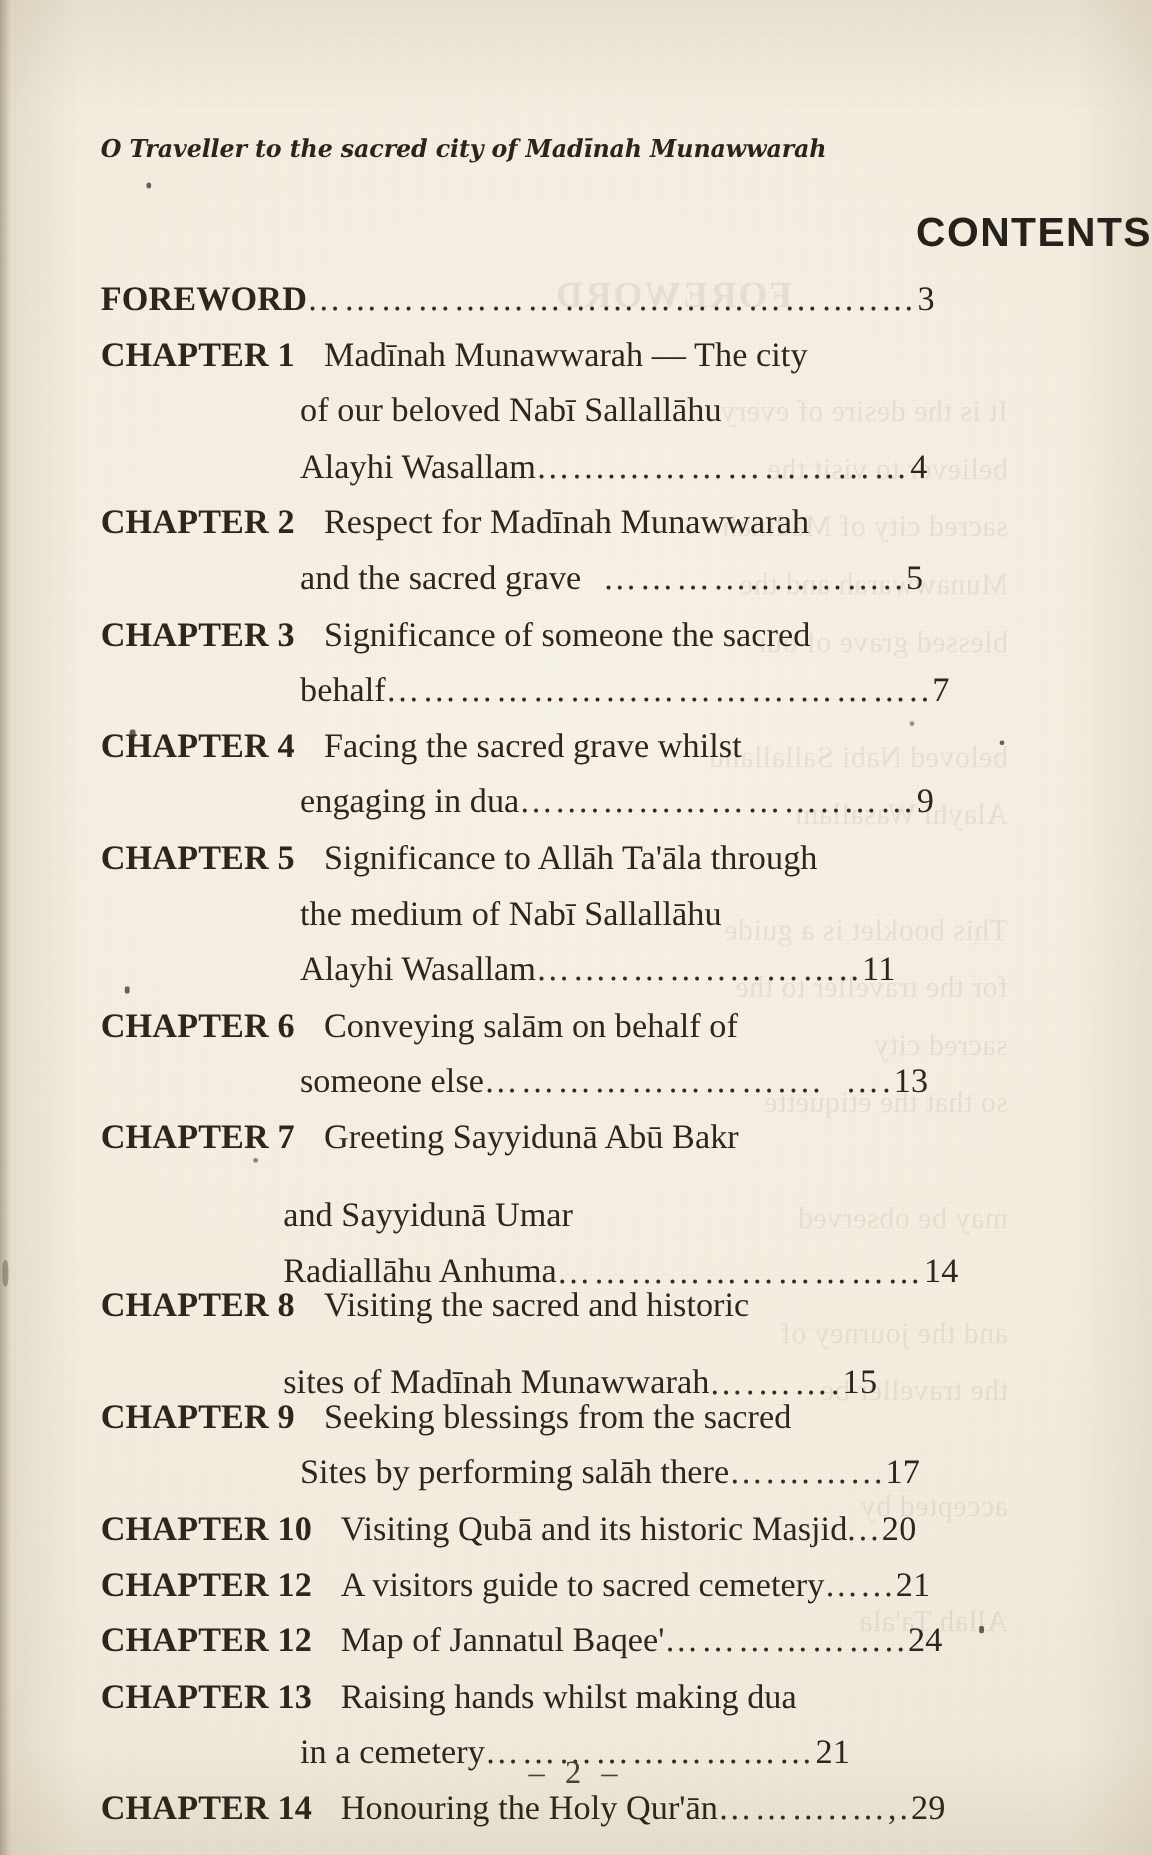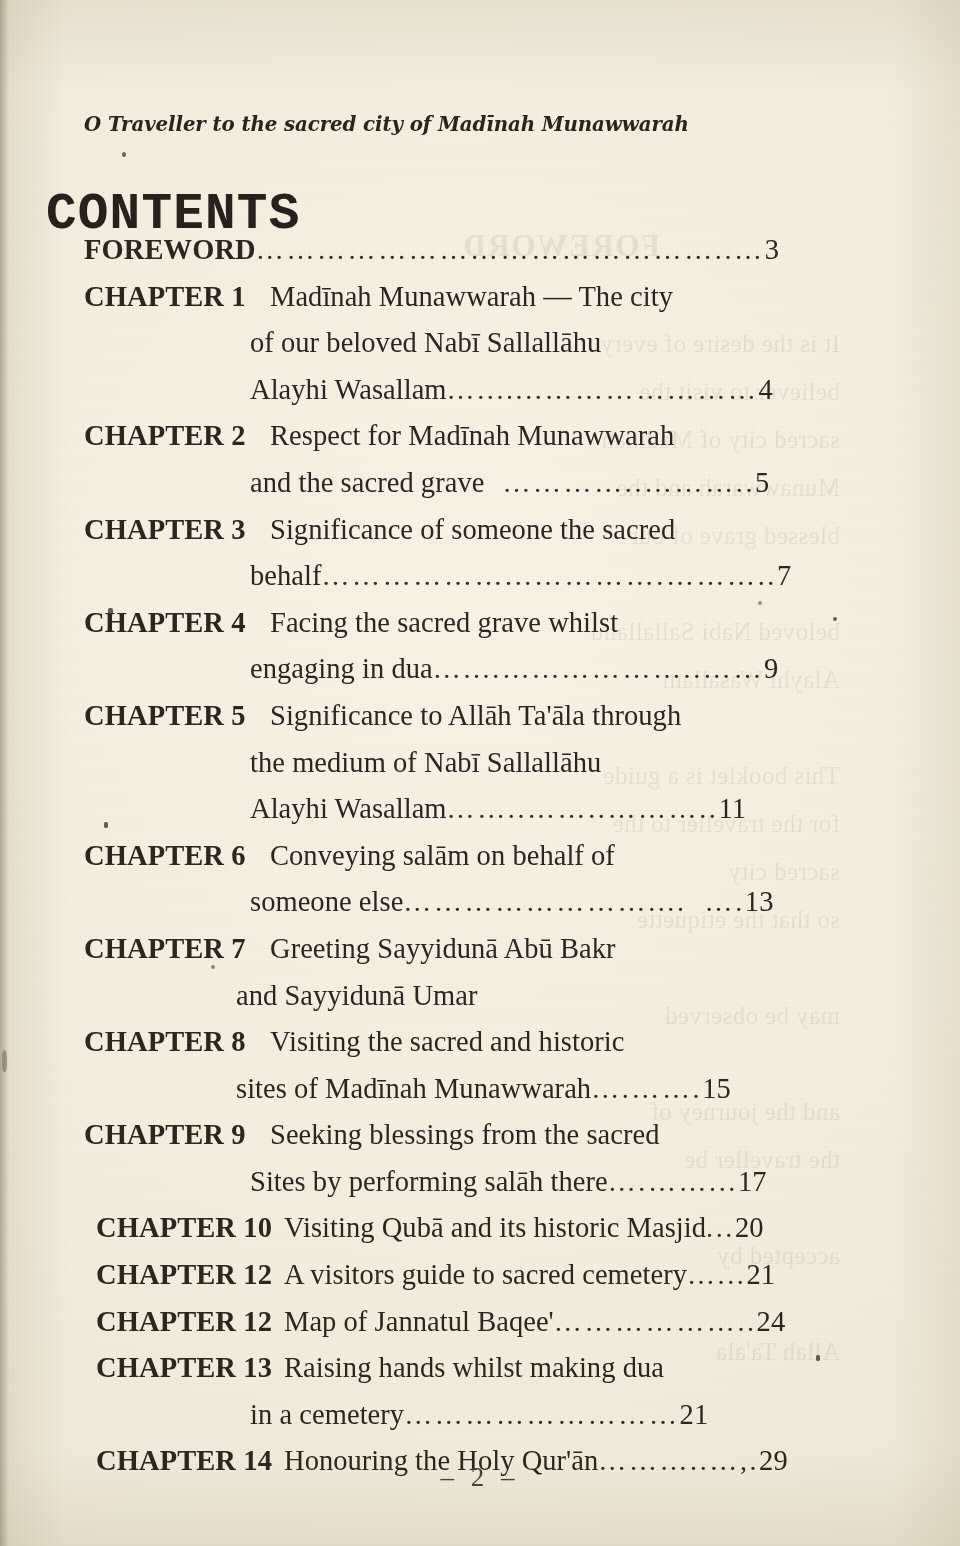--- a/index.html
+++ b/index.html
@@ -88,24 +88,24 @@
     white-space: nowrap;
     transform: scaleX(.965);
     transform-origin: left center;
   }
 
   .contents-title {
     position: absolute;
     left: 0;
     right: 0;
     top: 152px;
-    text-align: left;
+    text-align: right;
     padding-left: 46px;
-    font-family: Liberation Mono, monospace;
-    font-size: 51px;
+    font-family: Liberation Sans, sans-serif;
+    font-size: 34px;
     font-variant: small-caps;
     letter-spacing: 1.2px;
     color: #26211b;
   }
 
   .toc {
     position: absolute;
     left: 84px;
     top: 236px;
     width: 800px;
@@ -122,42 +122,42 @@
   }
   .toc-line > * { line-height: 1; }
 
   .label {
     display: inline-block;
     font-weight: bold;
     letter-spacing: .1px;
     flex: 0 0 auto;
   }
   .label.w1 { min-width: 186px; }   
-  .label.w2 { min-width: 200px; text-align: center; }   
+  .label.w2 { min-width: 200px; }   
   .label.fw { min-width: 0; }       
 
   .title {
     flex: 0 0 auto;
     letter-spacing: .05px;
   }
 
   .leader {
     flex: 0 0 auto;
     letter-spacing: 2.6px;
     color: #332c24;
     font-size: 28px;
   }
   .pageno {
     flex: 0 0 auto;
     letter-spacing: .2px;
   }
 
   
   .cont { padding-left: 166px; }
-  .cont.less { padding-left: 152px; }
+  .cont.less { padding-left: 152px; align-items: flex-end; }
 
   .gap { display: inline-block; width: 18px; }
 
   
   .speck {
     position: absolute;
     background: #3a3026;
     border-radius: 50%;
     pointer-events: none;
     opacity: .75;
@@ -285,20 +285,25 @@
         <span class="pageno">13</span>
     </div>
 
     <div class="toc-line">
       <span class="label w1">CHAPTER 7</span>
         <span class="title">Greeting Sayyidunā Abū Bakr</span>
     </div>
     <div class="toc-line cont less">
       <span class="title">and Sayyidunā Umar</span>
     </div>
+    <div class="toc-line cont less">
+      <span class="title">Radiallāhu Anhuma </span>
+        <span class="leader">…………………………</span>
+        <span class="pageno">14</span>
+    </div>
 
     <div class="toc-line">
       <span class="label w1">CHAPTER 8</span>
         <span class="title">Visiting the sacred and historic</span>
     </div>
     <div class="toc-line cont less">
       <span class="title">sites of Madīnah Munawwarah </span>
         <span class="leader">….…….</span>
         <span class="pageno">15</span>
     </div>

